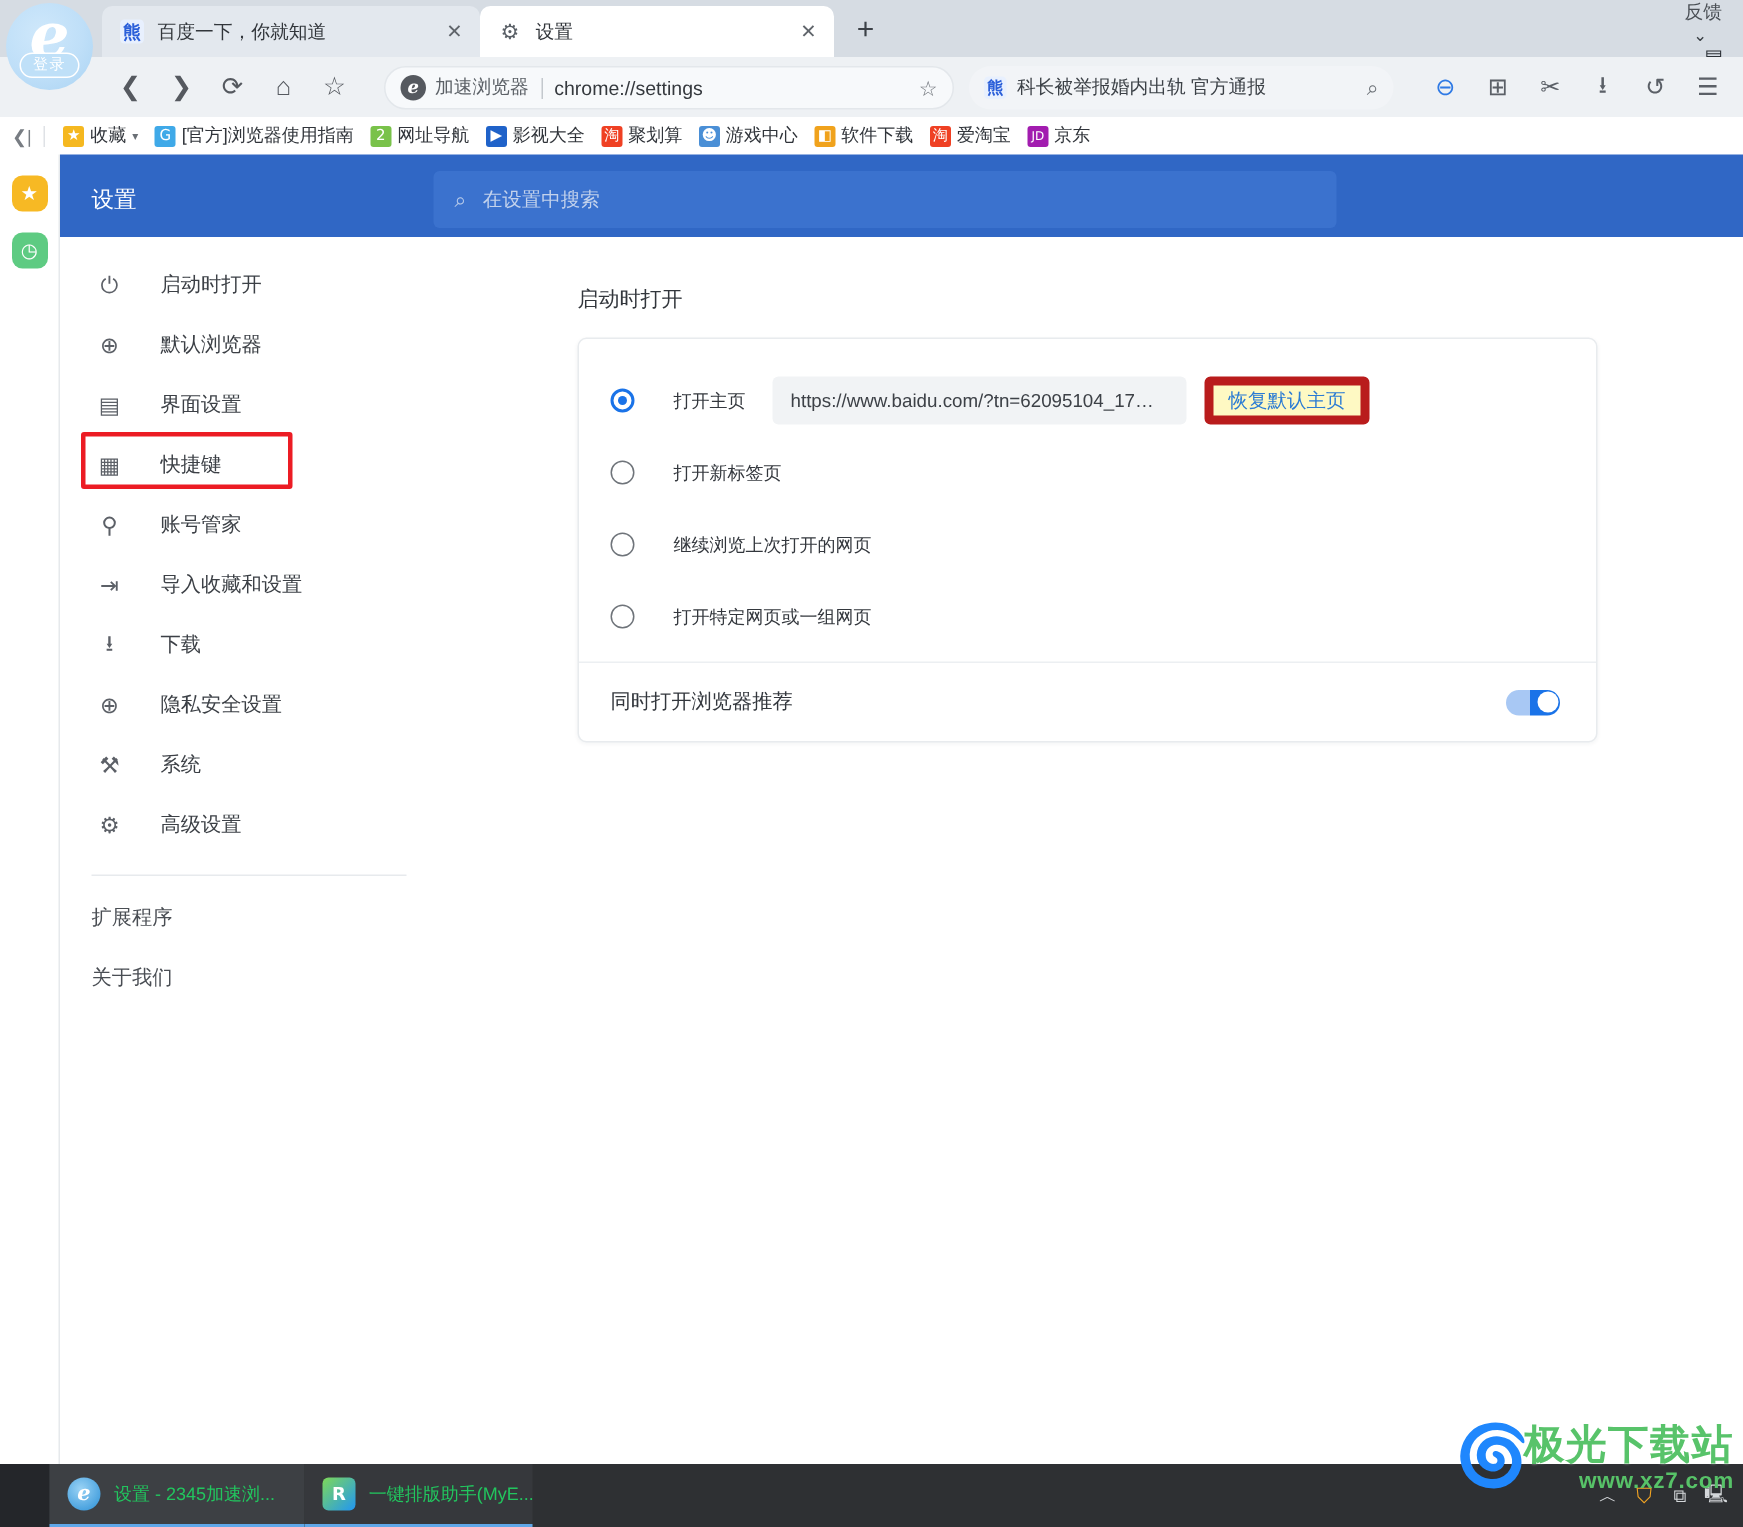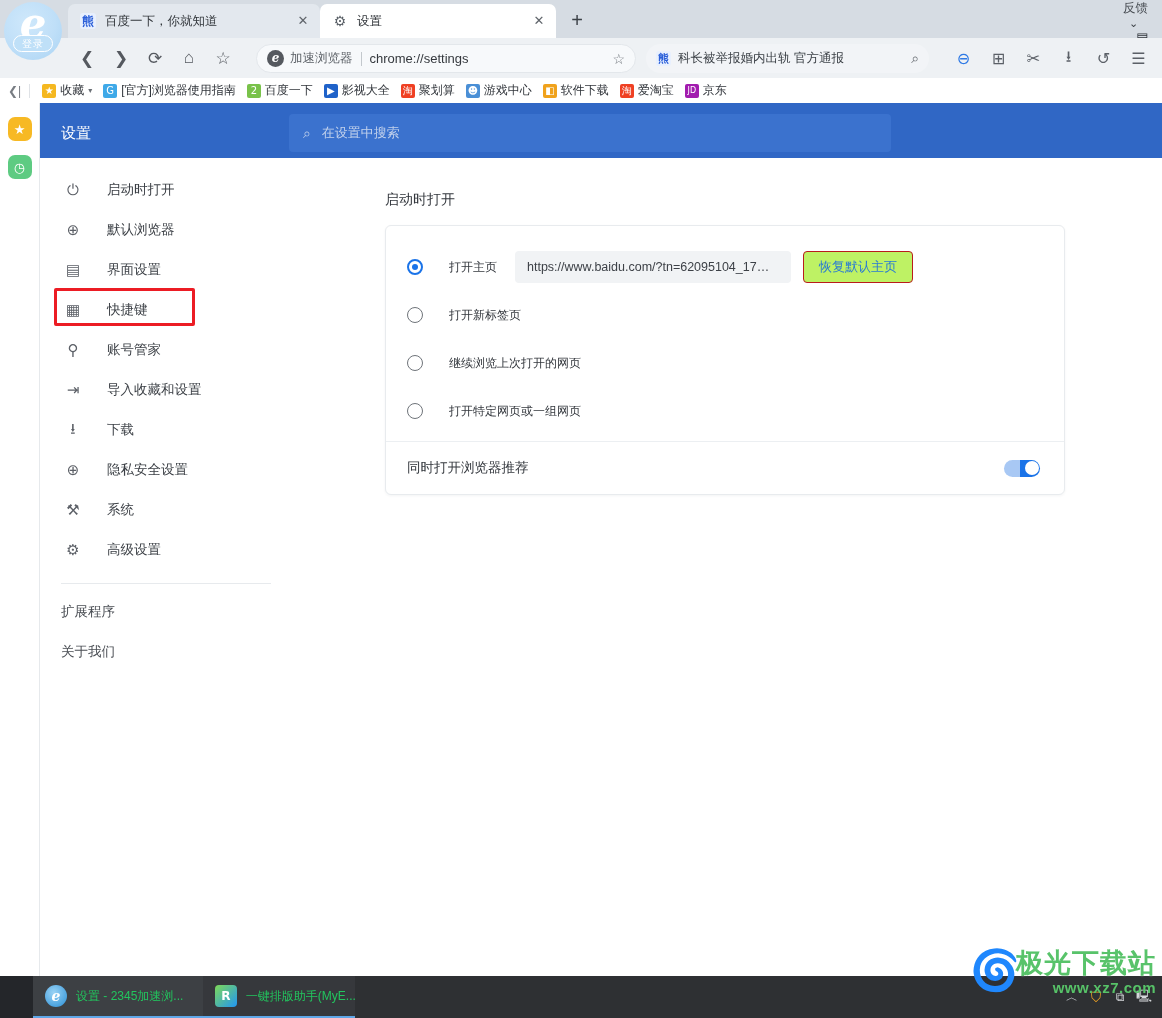--- a/index.html
+++ b/index.html
@@ -172,22 +172,22 @@
     content: ''; position: absolute; left: 3px; top: 3px; width: 6px; height: 6px;
     border-radius: 50%; background: #1a73e8;
   }
   .radio-lbl { margin-left: 26px; font-size: 12px; color: #33373d; white-space: nowrap; }
   .url-field {
     margin-left: 18px; width: 276px; height: 32px; background: #f1f3f5;
     border-radius: 4px; display: flex; align-items: center; padding: 0 12px;
     font-size: 12.5px; color: #3d4147; overflow: hidden; white-space: nowrap;
   }
   .restore-btn {
-    margin-left: 12px; width: 110px; height: 32px; background: #bef264;
-    border: 1px solid #b91c1c; border-radius: 4px;
+    margin-left: 12px; width: 110px; height: 32px; background: #fef9c3;
+    border: 6px solid #b91c1c; border-radius: 4px;
     display: flex; align-items: center; justify-content: center;
     font-size: 13px; color: #2a7bd4;
   }
   .card-sep { height: 1px; background: #eceff2; margin-top: 6px; }
   .toggle-row { display: flex; align-items: center; height: 52px; padding: 0 24px 0 21px; }
   .toggle-lbl { font-size: 13.5px; color: #33373d; }
   .toggle {
     margin-left: auto; width: 36px; height: 17px; border-radius: 9px;
     background: #1a73e8; position: relative;
   }
@@ -301,21 +301,21 @@
       <div class="bb-label">收藏</div>
       <div class="bb-caret">▾</div>
     </div>
 
     <div class="bb-item">
       <div class="bb-ico" style="background:#3fa9e8">G</div>
       <div class="bb-label">[官方]浏览器使用指南</div>
     </div>
     <div class="bb-item">
       <div class="bb-ico" style="background:#79c24a">2</div>
-      <div class="bb-label">百度一下</div>
+      <div class="bb-label">网址导航</div>
     </div>
     <div class="bb-item">
       <div class="bb-ico" style="background:#1f62c9">▶</div>
       <div class="bb-label">影视大全</div>
     </div>
     <div class="bb-item">
       <div class="bb-ico" style="background:#ef4023">淘</div>
       <div class="bb-label">聚划算</div>
     </div>
     <div class="bb-item">

